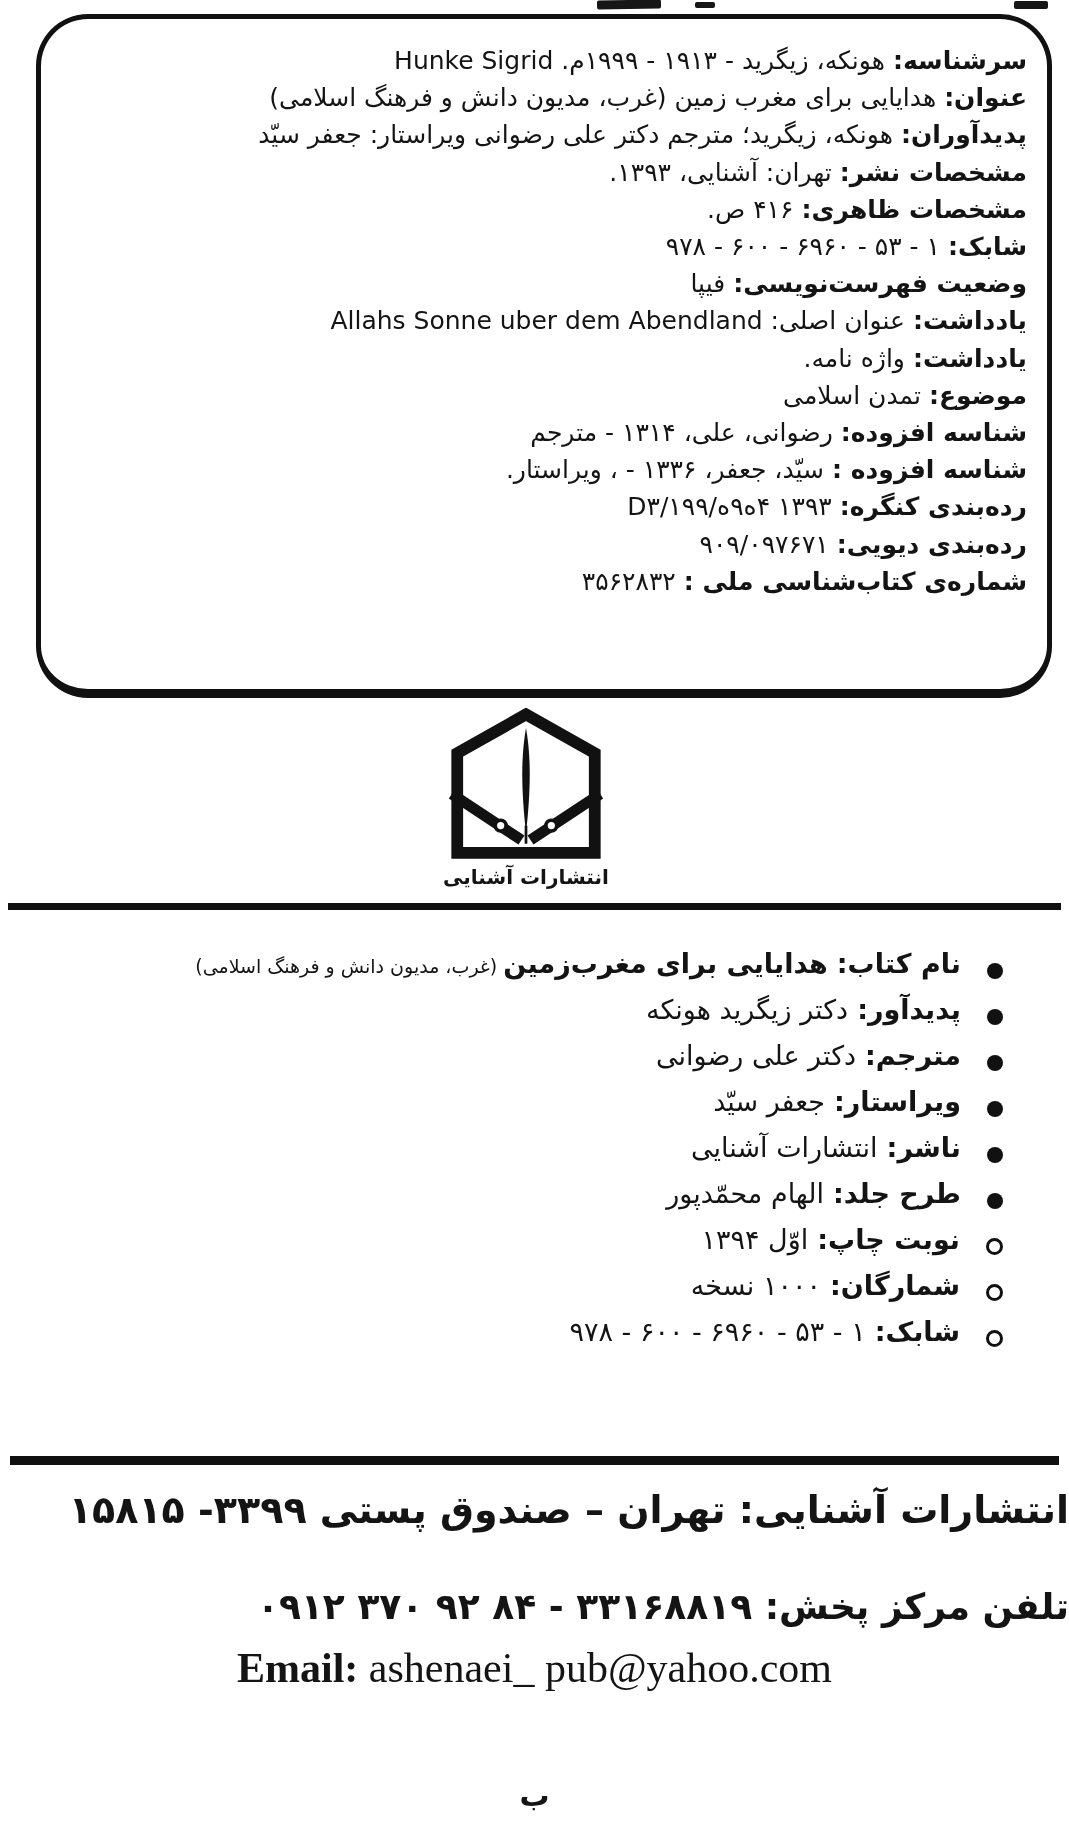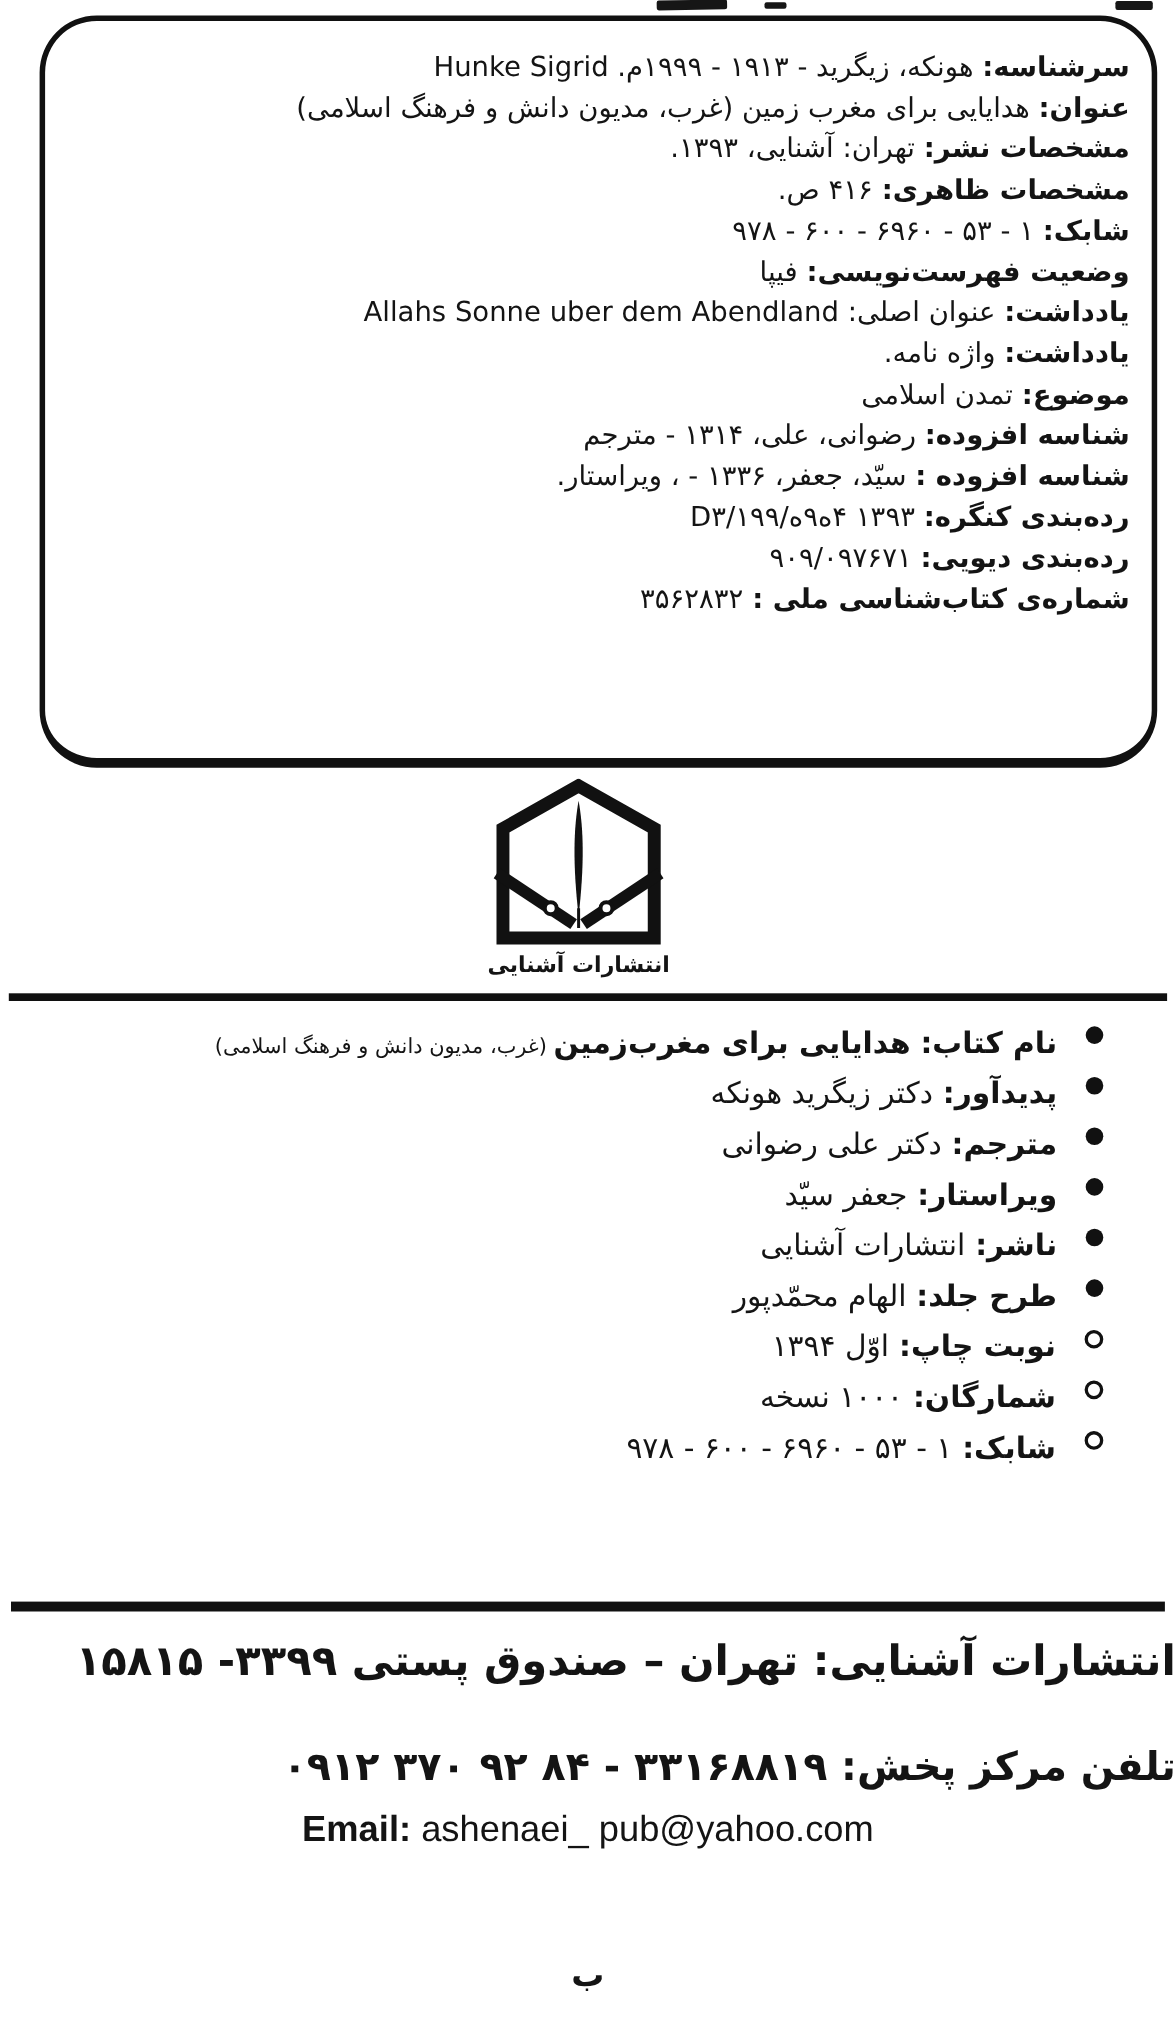--- a/index.html
+++ b/index.html
@@ -42,43 +42,43 @@
     letter-spacing:1px;
   }
 
   
   .rule{position:absolute;background:#101010;}
   .rule.top{top:903px;left:8px;right:8px;height:7px;}
   .rule.bottom{top:1456px;left:10px;right:10px;height:9px;}
 
   
   .details{position:absolute;top:933px;right:66px;left:30px;}
-  .detail-row{display:flex;align-items:flex-start;height:46px;justify-content:flex-start;}
+  .detail-row{display:flex;align-items:flex-end;height:46px;justify-content:flex-start;}
   .bullet{flex:0 0 auto;margin-left:26px;}
   .bullet.filled{width:16px;height:16px;border-radius:50%;background:#111;}
   .bullet.hollow{width:11px;height:11px;border-radius:50%;border:3px solid #111;background:#fff;}
   .detail-text{white-space:nowrap;font-size:27px;}
   .item-label{font-weight:bold;}
   .item-value{margin-right:9px;}
   .item-value.strong{font-weight:bold;}
   .item-note{margin-right:6px;font-size:19px;}
 
   
   .footer-address{
     position:absolute;top:1488px;left:0;width:100%;
     font-size:38px;font-weight:bold;white-space:nowrap;
   }
   .footer-phone{
     position:absolute;top:1570px;left:0;width:100%;text-align:right;
     font-size:36px;font-weight:bold;white-space:nowrap;margin-top:16px;
   }
   .footer-email{
     position:absolute;top:1644px;left:0;width:100%;text-align:center;
-    direction:ltr;font-family:Liberation Sans, sans-serif;
-    font-size:33px;white-space:nowrap;
+    direction:ltr;font-family:Liberation Serif, serif;
+    font-size:42px;white-space:nowrap;
   }
   .email-label{font-weight:bold;}
   .page-letter{
     position:absolute;top:1778px;left:0;width:100%;text-align:center;
     font-size:30px;font-weight:bold;
   }
 </style>
 </head>
 <body>
 
@@ -89,20 +89,23 @@
   <span class="smudge s3"></span>
 
   <div class="cip-box">
     <div class="cip-lines">
 
     <div class="cip-line">
           <span class="cip-label">سرشناسه:</span><span class="cip-value">هونکه، زیگرید - ۱۹۱۳ - ۱۹۹۹م. Hunke Sigrid</span>
         </div>
         <div class="cip-line">
           <span class="cip-label">عنوان:</span><span class="cip-value">هدایایی برای مغرب زمین (غرب، مدیون دانش و فرهنگ اسلامی)</span>
+        </div>
+        <div class="cip-line">
+          <span class="cip-label">پدیدآوران:</span><span class="cip-value">هونکه، زیگرید؛ مترجم دکتر علی رضوانی ویراستار: جعفر سیّد</span>
         </div>
         <div class="cip-line">
           <span class="cip-label">مشخصات نشر:</span><span class="cip-value">تهران: آشنایی، ۱۳۹۳.</span>
         </div>
         <div class="cip-line">
           <span class="cip-label">مشخصات ظاهری:</span><span class="cip-value">۴۱۶ ص.</span>
         </div>
         <div class="cip-line">
           <span class="cip-label">شابک:</span><span class="cip-value">۱ - ۵۳ - ۶۹۶۰ - ۶۰۰ - ۹۷۸</span>
         </div>

